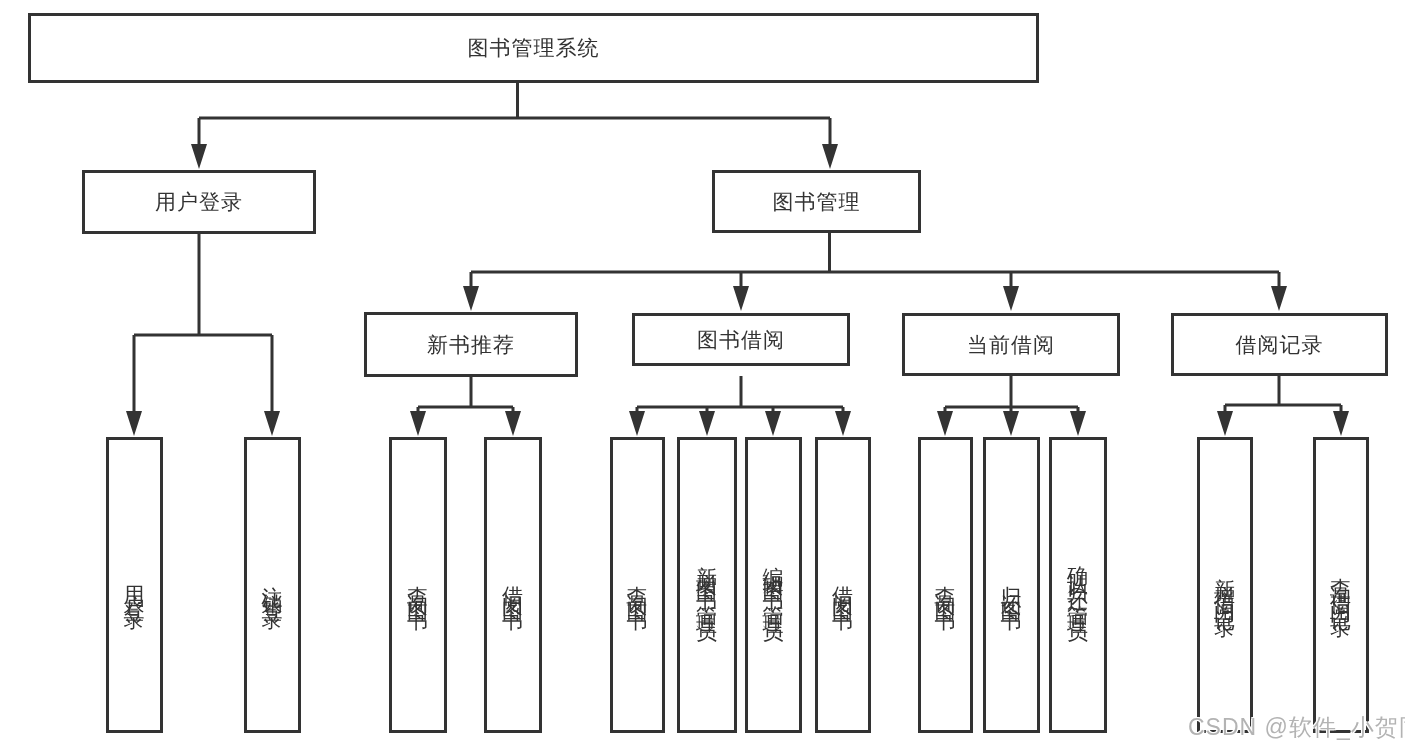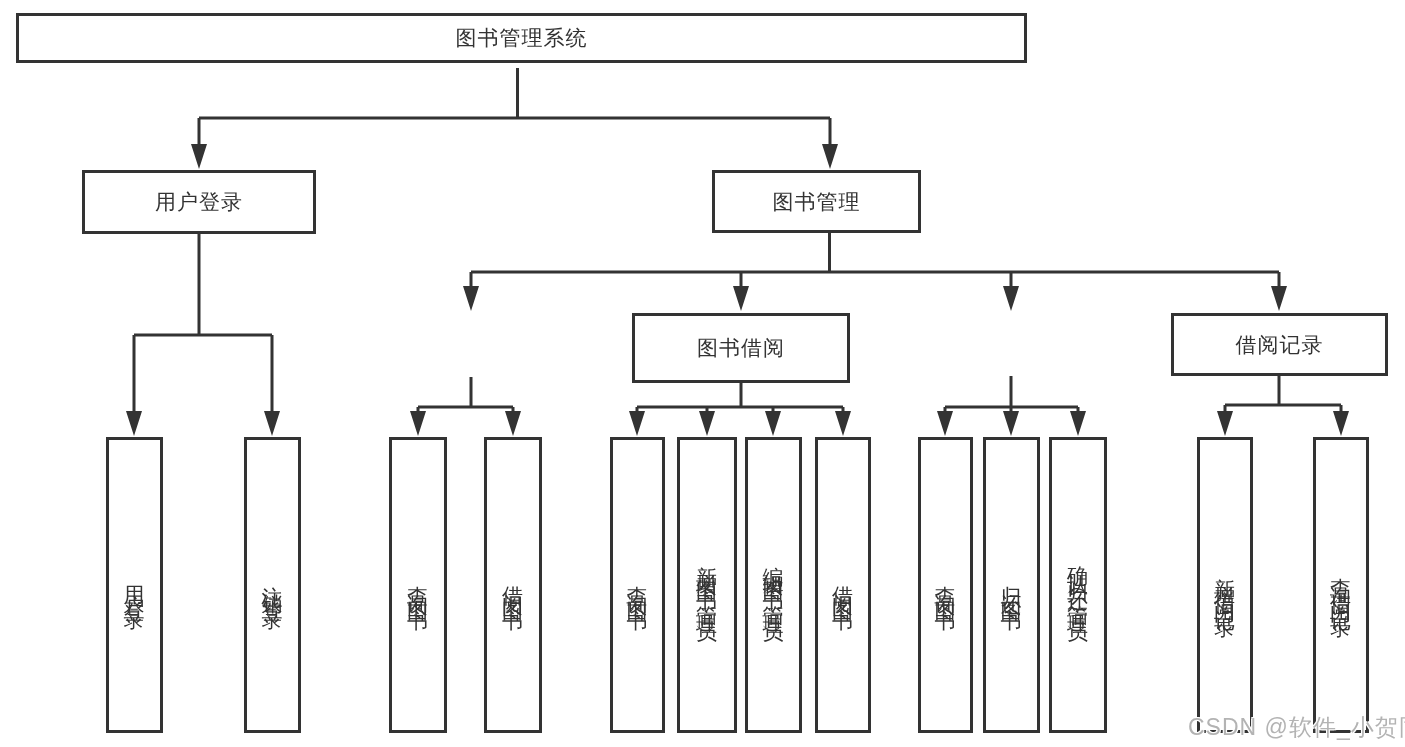--- a/index.html
+++ b/index.html
@@ -75,33 +75,39 @@
     <path class="wire" d="M741 376 V407 M637 407 H843 M637 407 V414 M707 407 V414 M773 407 V414 M843 407 V414"></path>
     <path class="arrowheads" d="M629 411 H645 L637 436 Z M699 411 H715 L707 436 Z M765 411 H781 L773 436 Z M835 411 H851 L843 436 Z"></path>
 
     <path class="wire" d="M1011 376 V407 M945 407 H1078 M945 407 V414 M1011 407 V414 M1078 407 V414"></path>
     <path class="arrowheads" d="M937 411 H953 L945 436 Z M1003 411 H1019 L1011 436 Z M1070 411 H1086 L1078 436 Z"></path>
 
     <path class="wire" d="M1279 376 V405 M1225 405 H1341 M1225 405 V414 M1341 405 V414"></path>
     <path class="arrowheads" d="M1217 411 H1233 L1225 436 Z M1333 411 H1349 L1341 436 Z"></path>
   </svg>
 
-  <div class="node" style="left:16px;top:13px;width:1011px;height:50px">
+  <div class="node" style="left:28px;top:13px;width:1011px;height:70px">
     <span>图书管理系统</span>
   </div>
 
   <div class="node" style="left:82px;top:170px;width:234px;height:64px">
     <span>用户登录</span>
   </div>
   <div class="node" style="left:712px;top:170px;width:209px;height:63px">
     <span>图书管理</span>
   </div>
 
-  <div class="node" style="left:632px;top:313px;width:218px;height:70px">
+  <div class="node" style="left:364px;top:312px;width:214px;height:65px">
+    <span>新书推荐</span>
+  </div>
+  <div class="node" style="left:632px;top:313px;width:218px;height:53px">
     <span>图书借阅</span>
+  </div>
+  <div class="node" style="left:902px;top:313px;width:218px;height:63px">
+    <span>当前借阅</span>
   </div>
   <div class="node" style="left:1171px;top:313px;width:217px;height:63px">
     <span>借阅记录</span>
   </div>
 
   <div class="leaf" style="left:106px;width:57px">
     <span class="vtext">用户登录</span>
   </div>
   <div class="leaf" style="left:244px;width:57px">
     <span class="vtext">注销登录</span>

